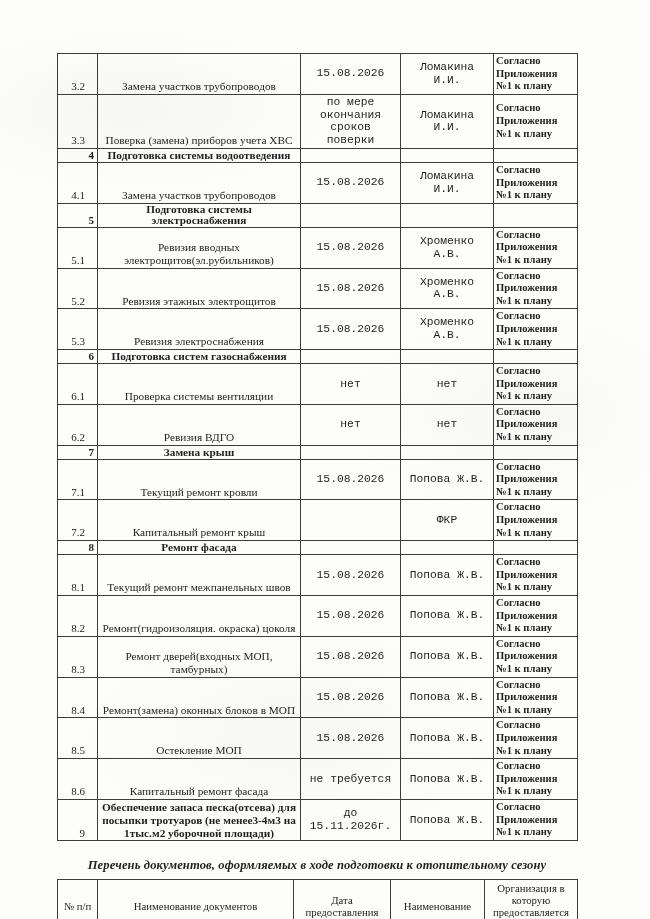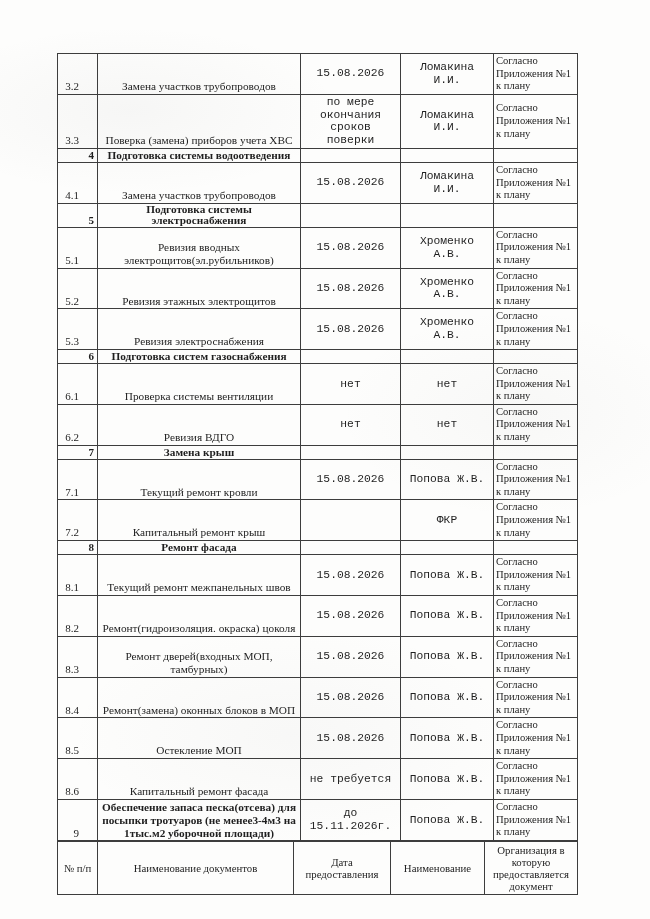--- a/index.html
+++ b/index.html
@@ -49,21 +49,21 @@
     font-size: 11.3px;
     line-height: 12.8px;
     padding: 1px 3px;
   }
   #main-table tr.item td { height: 37px; }
   #main-table tr.section td { height: 12px; line-height: 11px; padding: 0 3px 1px 3px; }
 
   #main-table td.num {
     text-align: right;
     vertical-align: bottom;
-    padding-right: 18px;
+    padding-right: 12px;
     font-size: 11px;
   }
   #main-table td.task {
     text-align: center;
     vertical-align: bottom;
   }
   #main-table tr.section td.num,
   #main-table tr.section td.task,
   #main-table td.bold {
     font-weight: bold;
@@ -74,20 +74,21 @@
     vertical-align: middle;
     font-size: 11.3px;
     font-family: Liberation Mono, monospace;
   }
   #main-table td.note {
     text-align: left;
     vertical-align: middle;
     font-size: 10.6px;
     line-height: 12.6px;
     padding: 1px 2px;
+    font-weight: bold;
   }
 
   
   .docs-title {
     margin: 17px 0 6px 0;
     text-align: center;
     font-weight: bold;
     font-style: italic;
     font-size: 12.6px;
     letter-spacing: 0.1px;
@@ -266,20 +267,21 @@
         <tr class="item">
           <td class="num">9</td>
           <td class="task bold">Обеспечение запаса песка(отсева) для посыпки тротуаров (не менее3-4м3 на 1тыс.м2 уборочной площади)</td>
           <td class="date">до 15.11.2026г.</td>
           <td class="resp">Попова Ж.В.</td>
           <td class="note">Согласно Приложения №1 к плану</td>
         </tr>
       </tbody>
   </table>
 
+  <div class="docs-title">Перечень документов, оформляемых в ходе подготовки к отопительному сезону</div>
 
   <table id="docs-table">
     <colgroup>
       <col style="width:40px">
       <col style="width:196px">
       <col style="width:97px">
       <col style="width:94px">
       <col style="width:93px">
     </colgroup>
     <tbody>

